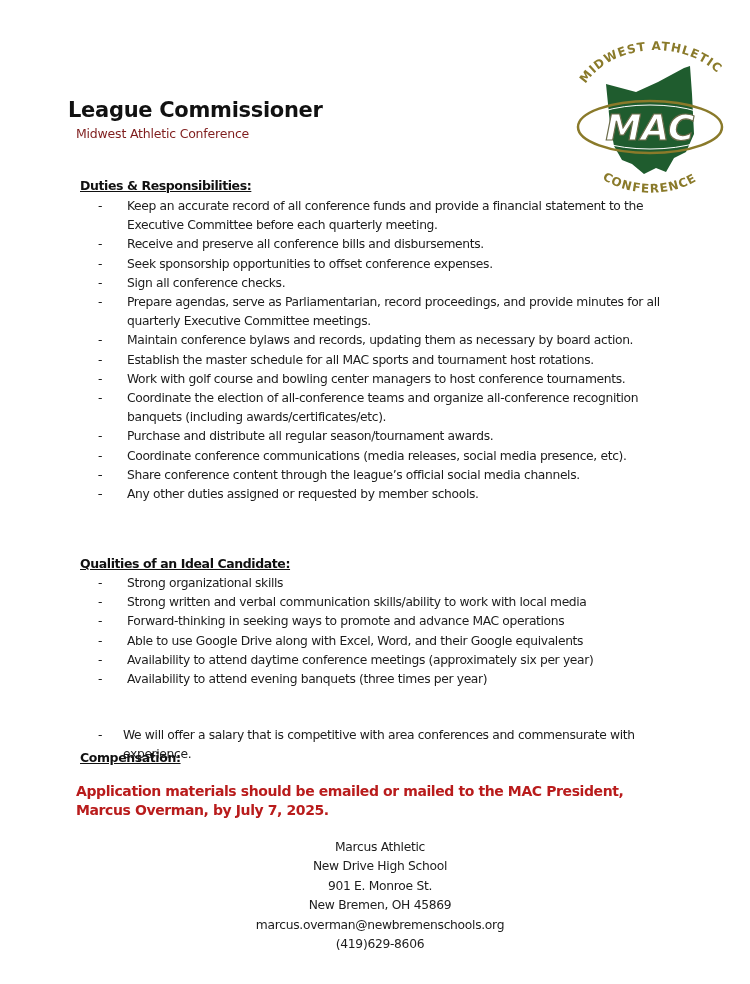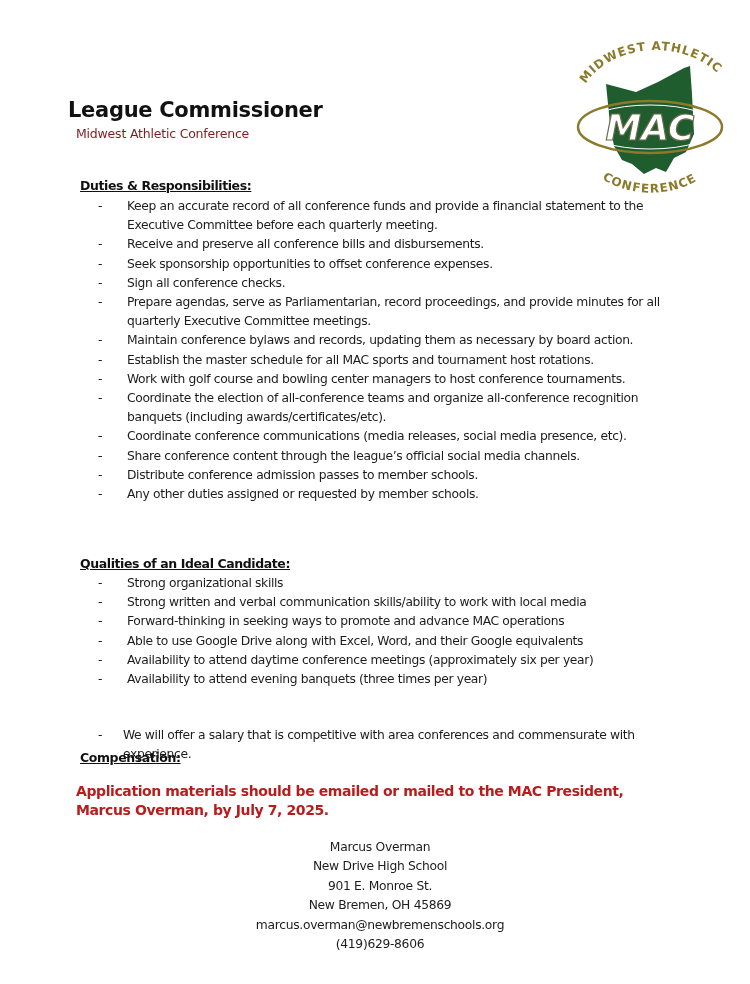--- a/index.html
+++ b/index.html
@@ -68,25 +68,25 @@
   <ul class="dash" style="top:197px;">
     <li><span class="dash-mark">-</span><span>Keep an accurate record of all conference funds and provide a financial statement to the Executive Committee before each quarterly meeting.</span></li>
     <li><span class="dash-mark">-</span><span>Receive and preserve all conference bills and disbursements.</span></li>
     <li><span class="dash-mark">-</span><span>Seek sponsorship opportunities to offset conference expenses.</span></li>
     <li><span class="dash-mark">-</span><span>Sign all conference checks.</span></li>
     <li><span class="dash-mark">-</span><span>Prepare agendas, serve as Parliamentarian, record proceedings, and provide minutes for all quarterly Executive Committee meetings.</span></li>
     <li><span class="dash-mark">-</span><span>Maintain conference bylaws and records, updating them as necessary by board action.</span></li>
     <li><span class="dash-mark">-</span><span>Establish the master schedule for all MAC sports and tournament host rotations.</span></li>
     <li><span class="dash-mark">-</span><span>Work with golf course and bowling center managers to host conference tournaments.</span></li>
     <li><span class="dash-mark">-</span><span>Coordinate the election of all-conference teams and organize all-conference recognition banquets (including awards/certificates/etc).</span></li>
-    <li><span class="dash-mark">-</span></li>
+    <li><span class="dash-mark">-</span><span>Purchase and distribute all regular season/tournament awards.</span></li>
     <li><span class="dash-mark">-</span><span>Coordinate conference communications (media releases, social media presence, etc).</span></li>
     <li><span class="dash-mark">-</span></li>
     <li><span class="dash-mark">-</span><span>Share conference content through the league’s official social media channels.</span></li>
-    <li><span class="dash-mark">-</span><span>Distribute conference admission passes to member schools.</span></li>
+    <li><span class="dash-mark">-</span></li>
     <li><span class="dash-mark">-</span><span>Any other duties assigned or requested by member schools.</span></li>
   </ul>
 
   <div class="section-heading" style="top:556px;">Qualities of an Ideal Candidate:</div>
   <ul class="dash" style="top:574px;">
     <li><span class="dash-mark">-</span><span>Strong organizational skills</span></li>
     <li><span class="dash-mark">-</span><span>Strong written and verbal communication skills/ability to work with local media</span></li>
     <li><span class="dash-mark">-</span><span>Forward-thinking in seeking ways to promote and advance MAC operations</span></li>
     <li><span class="dash-mark">-</span><span>Able to use Google Drive along with Excel, Word, and their Google equivalents</span></li>
     <li><span class="dash-mark">-</span><span>Availability to attend daytime conference meetings (approximately six per year)</span></li>
@@ -94,21 +94,21 @@
   </ul>
 
   <div class="section-heading" style="top:709px;margin-top:41px;">Compensation:</div>
   <ul class="dash" style="top:726px;">
     <li style="padding-left:47px; width:560px;"><span class="dash-mark" style="left:22px;">-</span><span>We will offer a salary that is competitive with area conferences and commensurate with experience.</span></li>
   </ul>
 
   <div class="apply">Application materials should be emailed or mailed to the MAC President, Marcus Overman, by July 7, 2025.</div>
 
   <div class="contact">
-    <div>Marcus Overman</div>
+    <div>Marcus Athletic</div>
     <div>New Drive High School</div>
     <div>901 E. Monroe St.</div>
     <div>New Bremen, OH 45869</div>
     <div>marcus.overman@newbremenschools.org</div>
     <div>(419)629-8606</div>
   </div>
 
 </div>
 
 </body></html>

